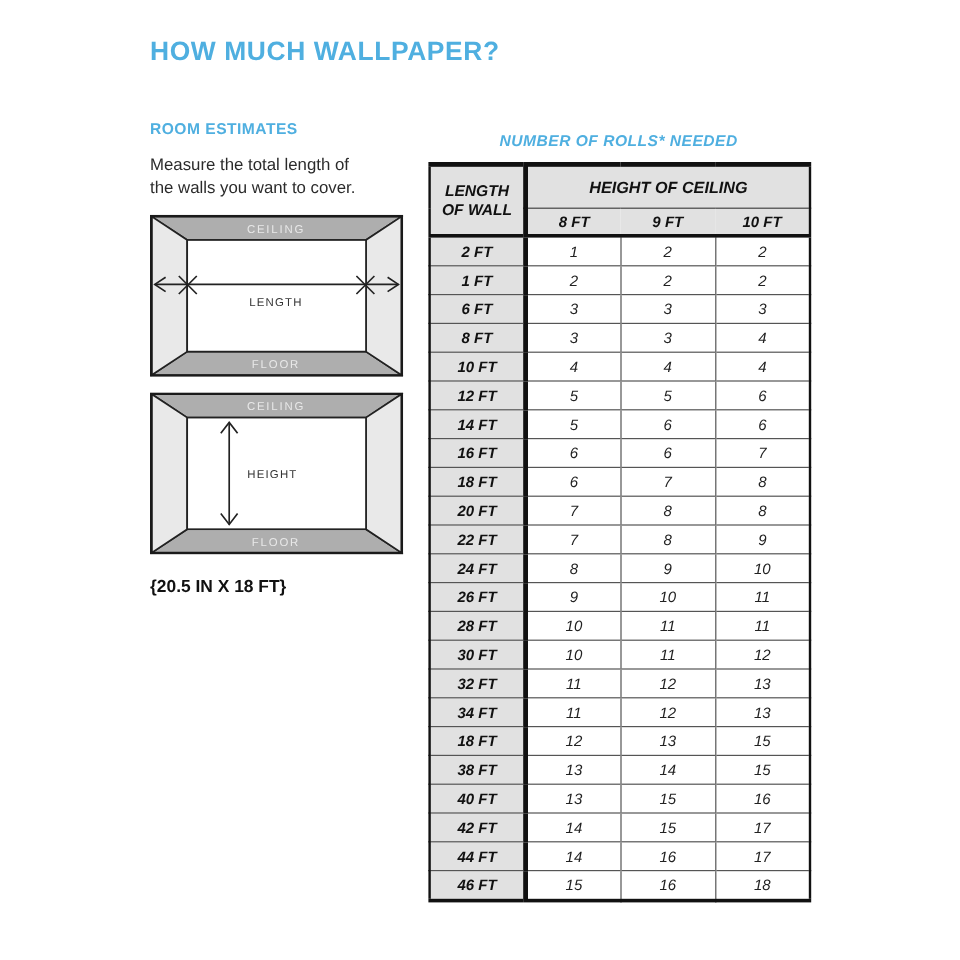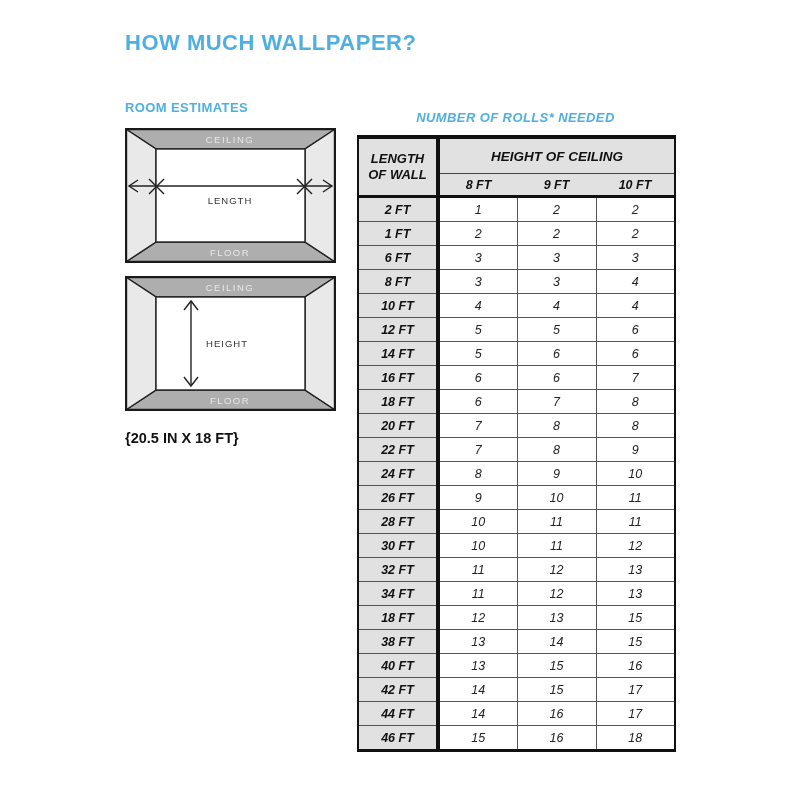--- a/index.html
+++ b/index.html
@@ -130,20 +130,22 @@
 </head>
 <body>
 
 <div class="page">
 
   <div class="main-title">HOW MUCH WALLPAPER?</div>
 
   <div class="left-col">
     <div class="section-heading">ROOM ESTIMATES</div>
 
+    <div class="para">Measure the total length of
+the walls you want to cover.</div>
 
     <svg class="room-svg" width="211" height="135" viewBox="0 0 211 135">
       <polygon points="1.5,1.5 209.5,1.5 180,21 31,21" fill="#aeaeae" stroke="#222" stroke-width="1.4"></polygon>
       <polygon points="1.5,133.5 209.5,133.5 180,114 31,114" fill="#aeaeae" stroke="#222" stroke-width="1.4"></polygon>
       <polygon points="1.5,1.5 31,21 31,114 1.5,133.5" fill="#e9e9e9" stroke="#222" stroke-width="1.4"></polygon>
       <polygon points="209.5,1.5 180,21 180,114 209.5,133.5" fill="#e9e9e9" stroke="#222" stroke-width="1.4"></polygon>
       <rect x="31" y="21" width="149" height="93" fill="#ffffff" stroke="#222" stroke-width="1.4"></rect>
       <rect x="1" y="1" width="209" height="133" fill="none" stroke="#1a1a1a" stroke-width="2"></rect>
       <text class="svg-band-label" x="105" y="15" text-anchor="middle">CEILING</text>
       <text class="svg-band-label" x="105" y="128" text-anchor="middle">FLOOR</text>

